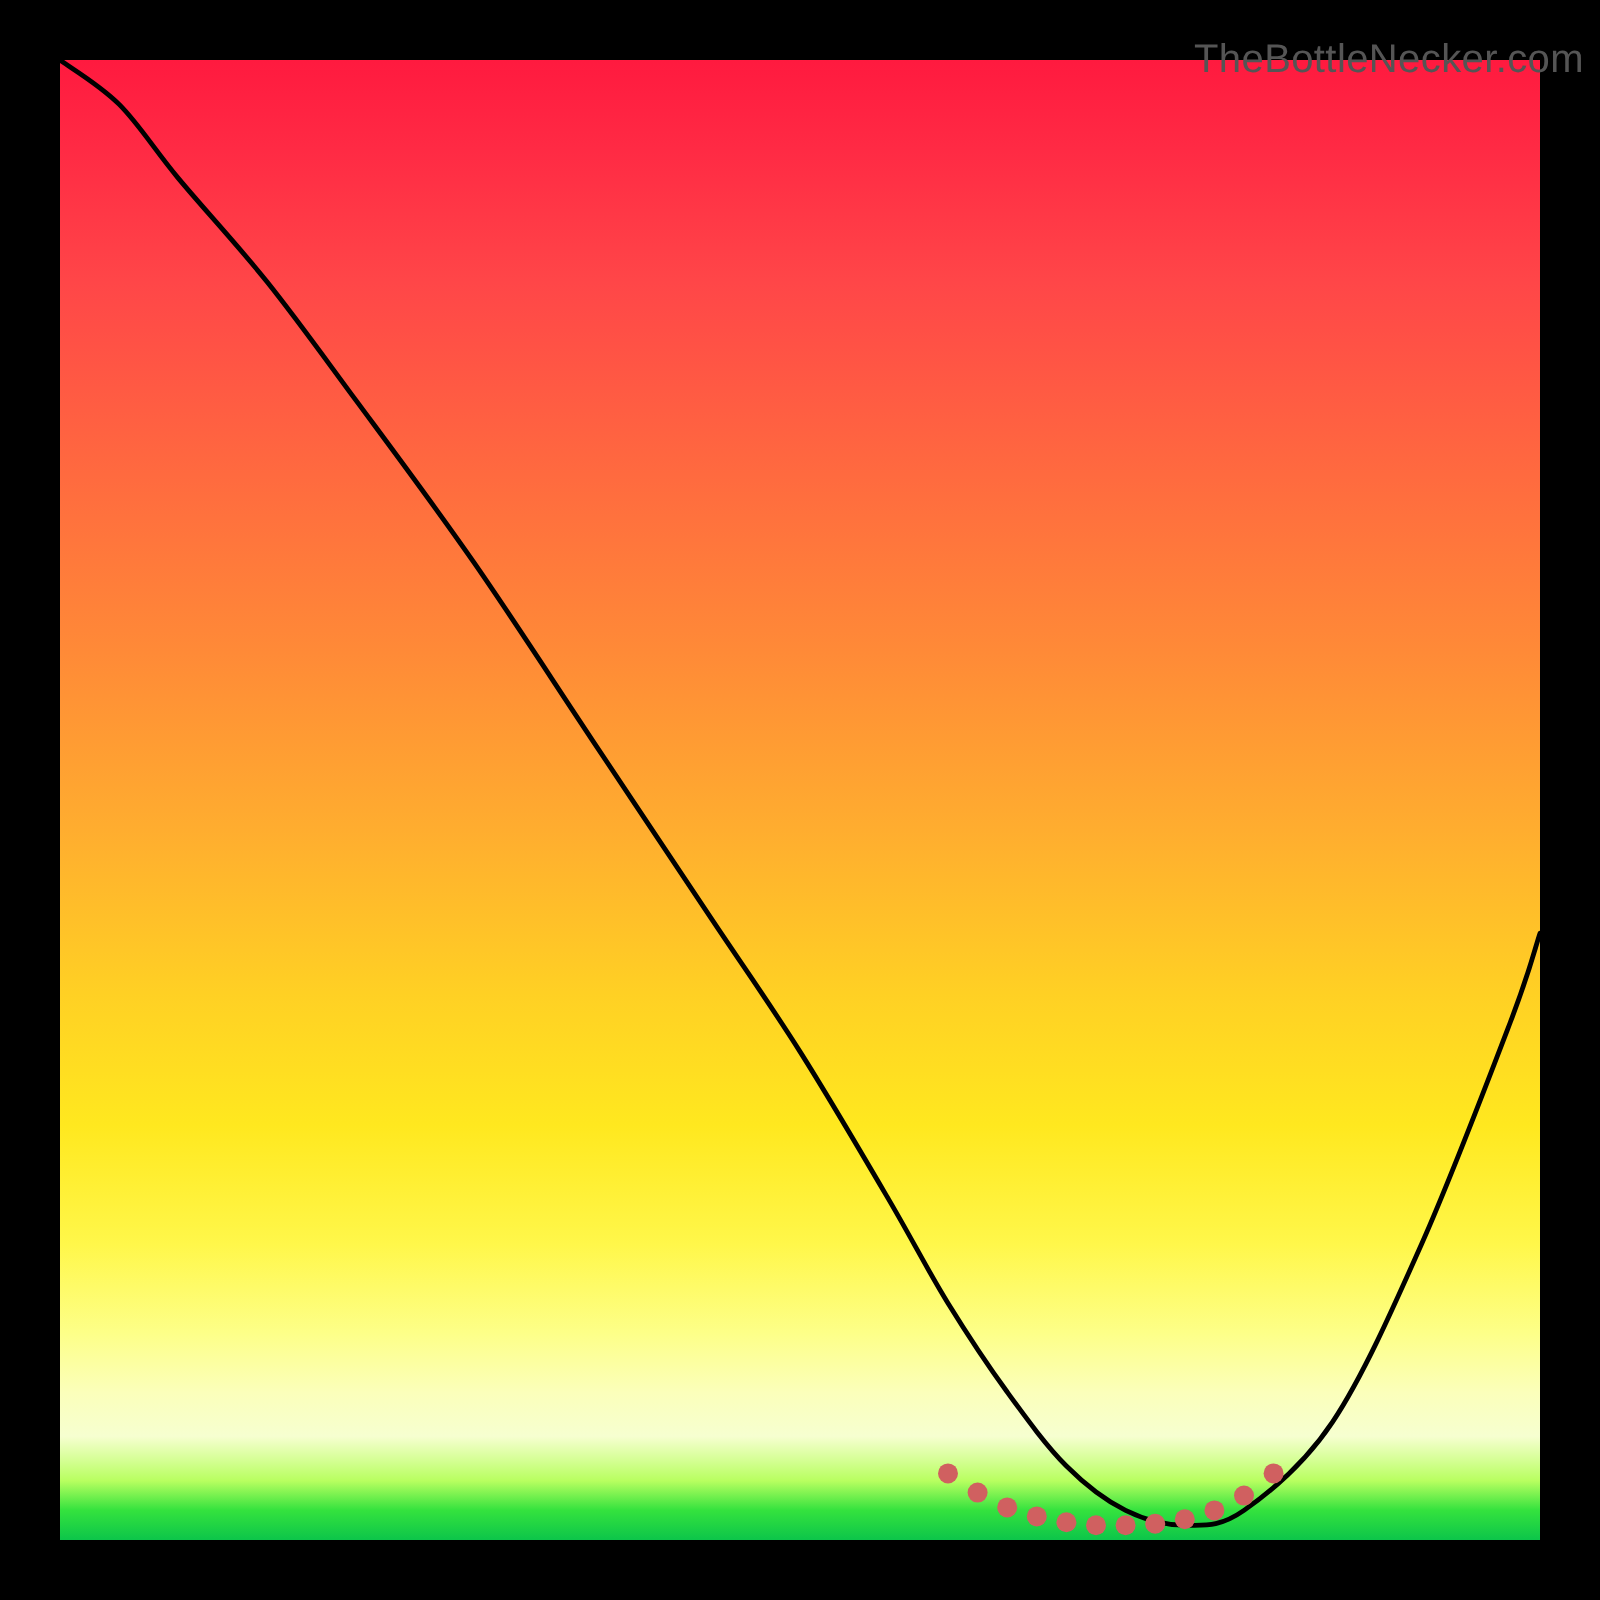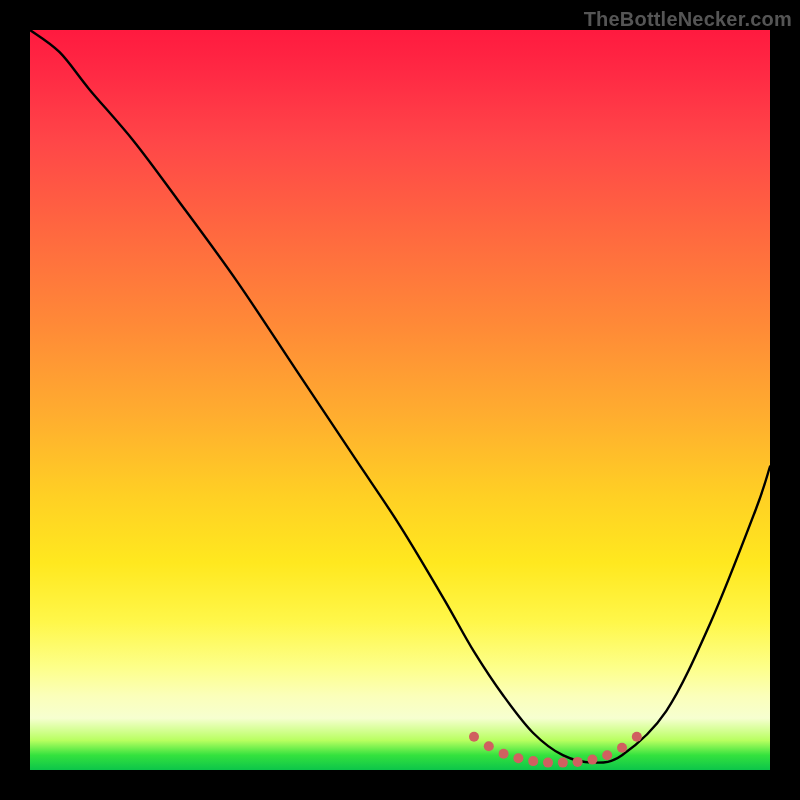--- a/index.html
+++ b/index.html
@@ -37,25 +37,25 @@
       #fdff88 86%,
       #fbffba 90%,
       #f6ffd0 93%,
       #b8ff60 96%,
       #34e23e 98%,
       #0cc54a 100%
     );
   }
   .watermark {
     position: absolute;
-    top: 8px;
+    top: 19px;
     right: 8px;
     color: #555;
     font-size: 20px;
-    font-weight: 700;
+    font-weight: 400;
     letter-spacing: 0.2px;
     z-index: 5;
   }
   svg.curve {
     position: absolute;
     left: 0;
     top: 0;
     width: 740px;
     height: 740px;
     z-index: 3;

